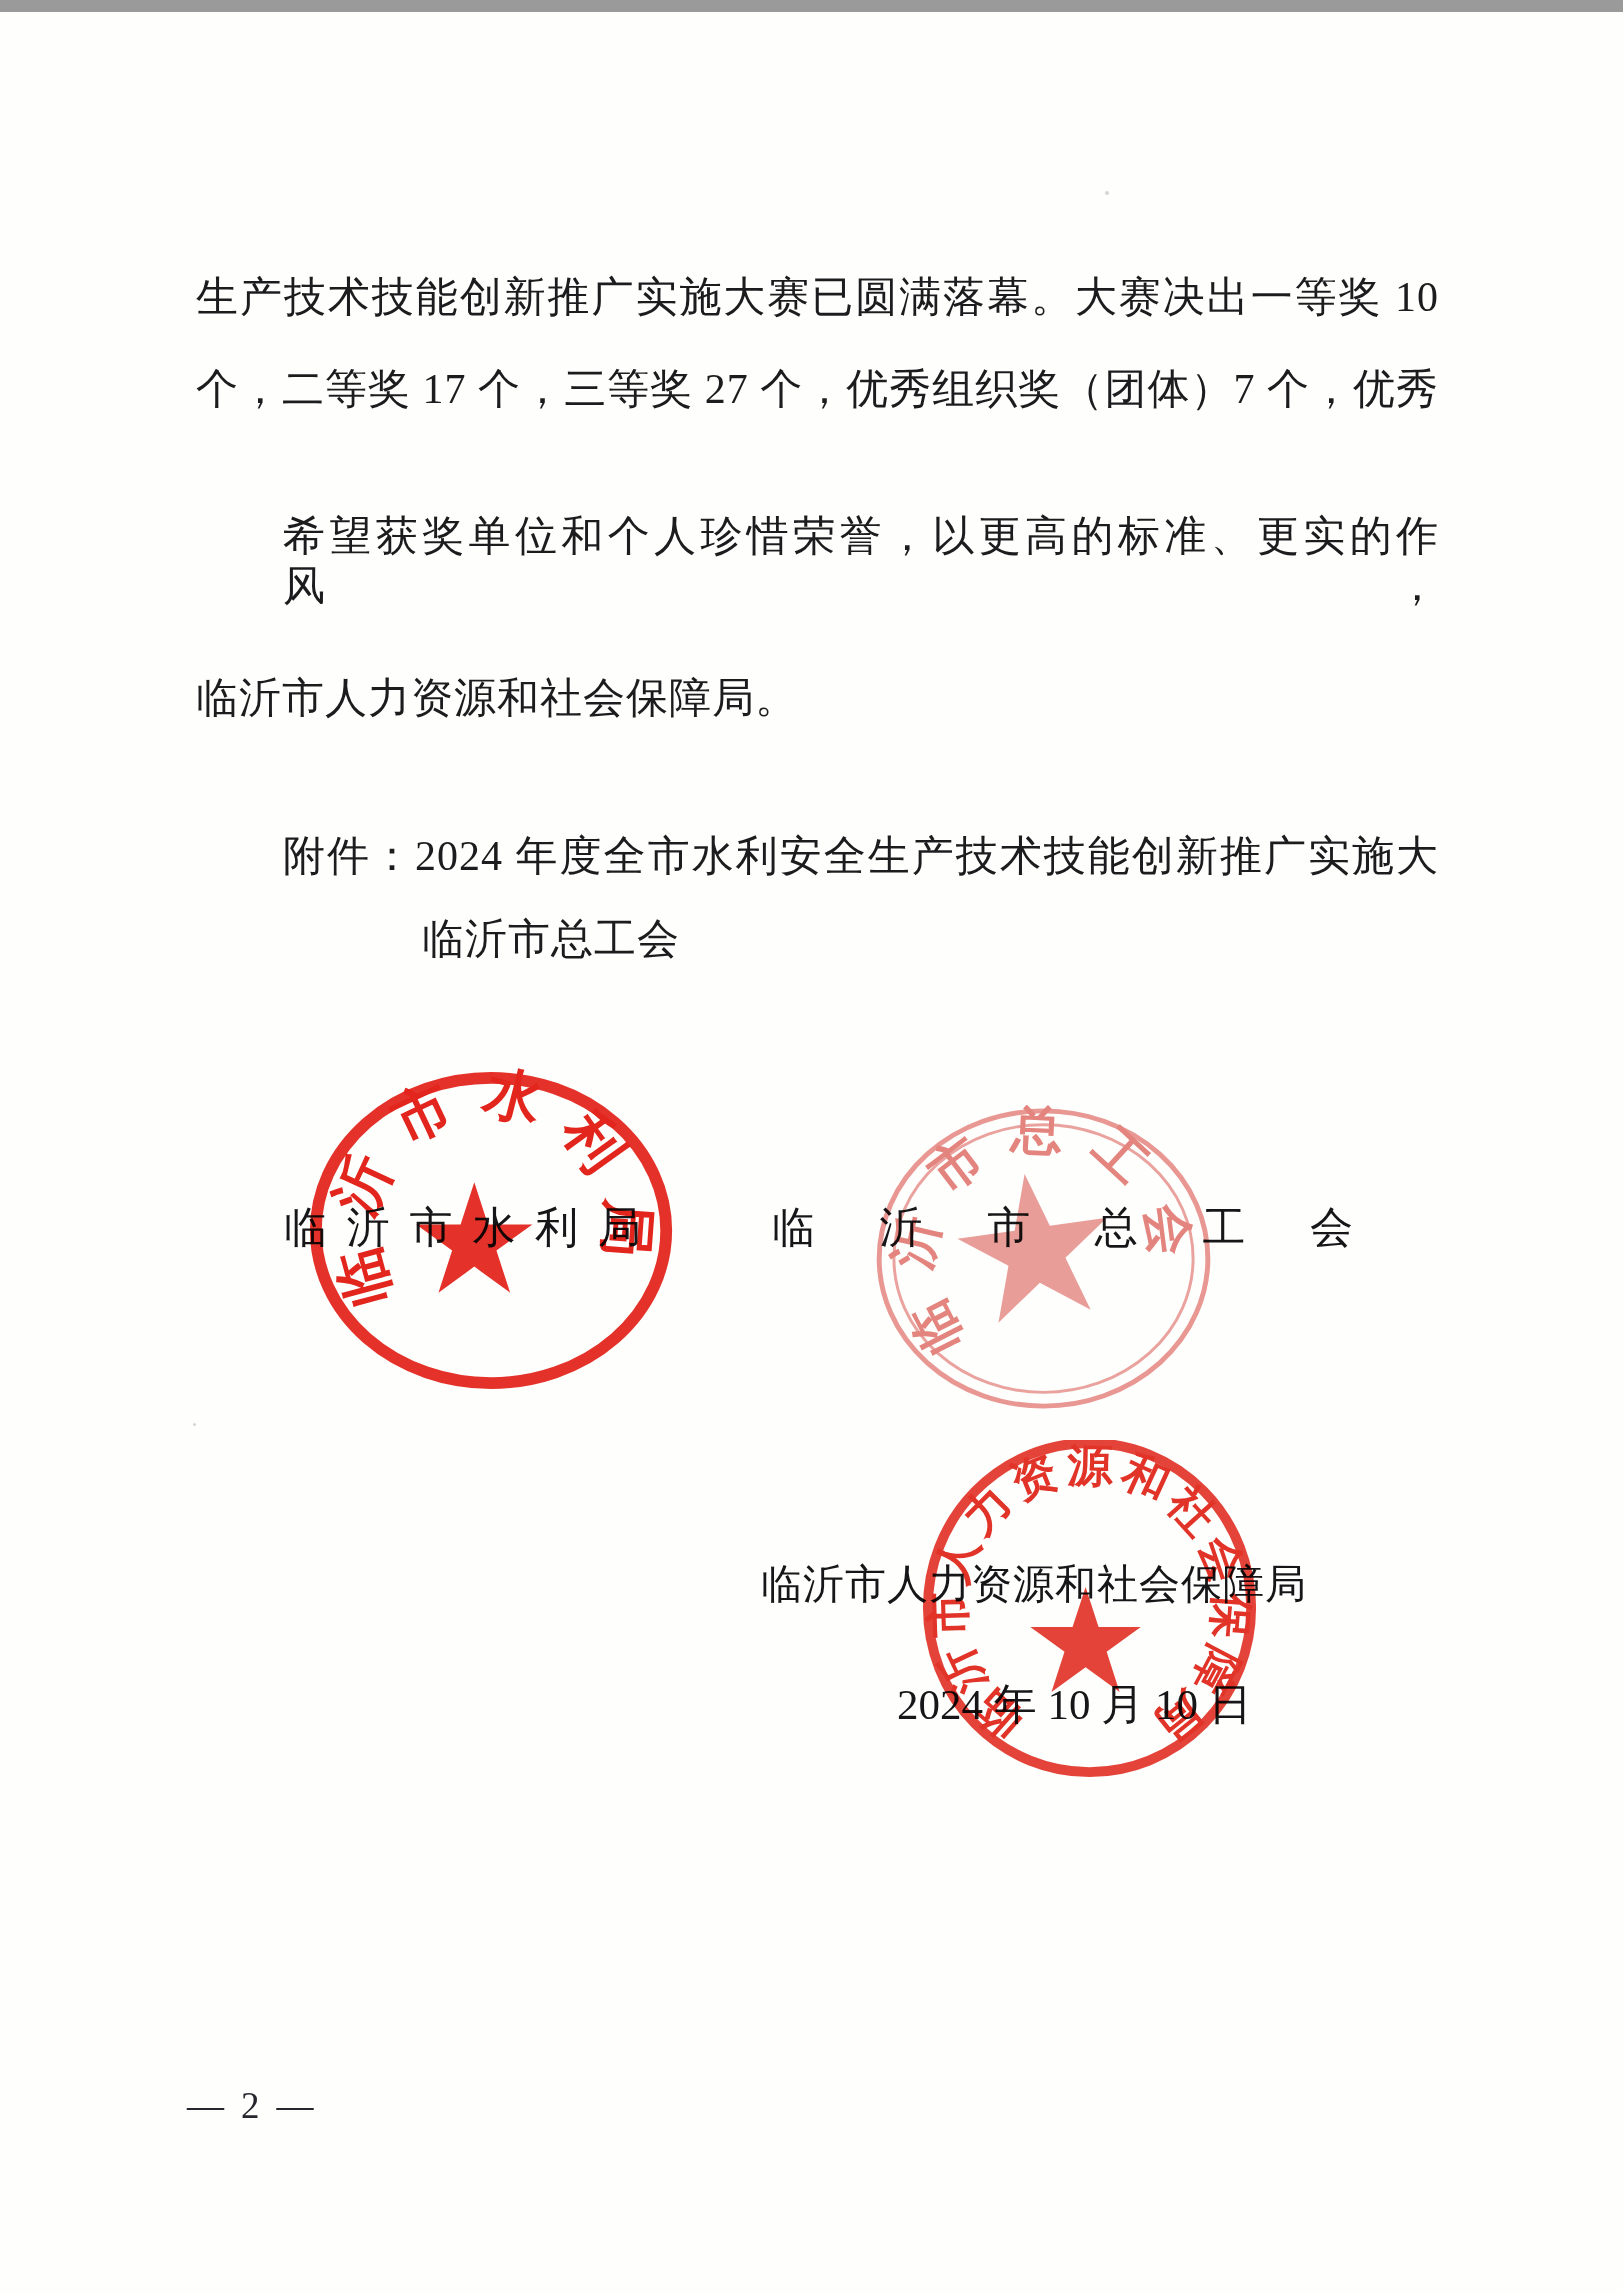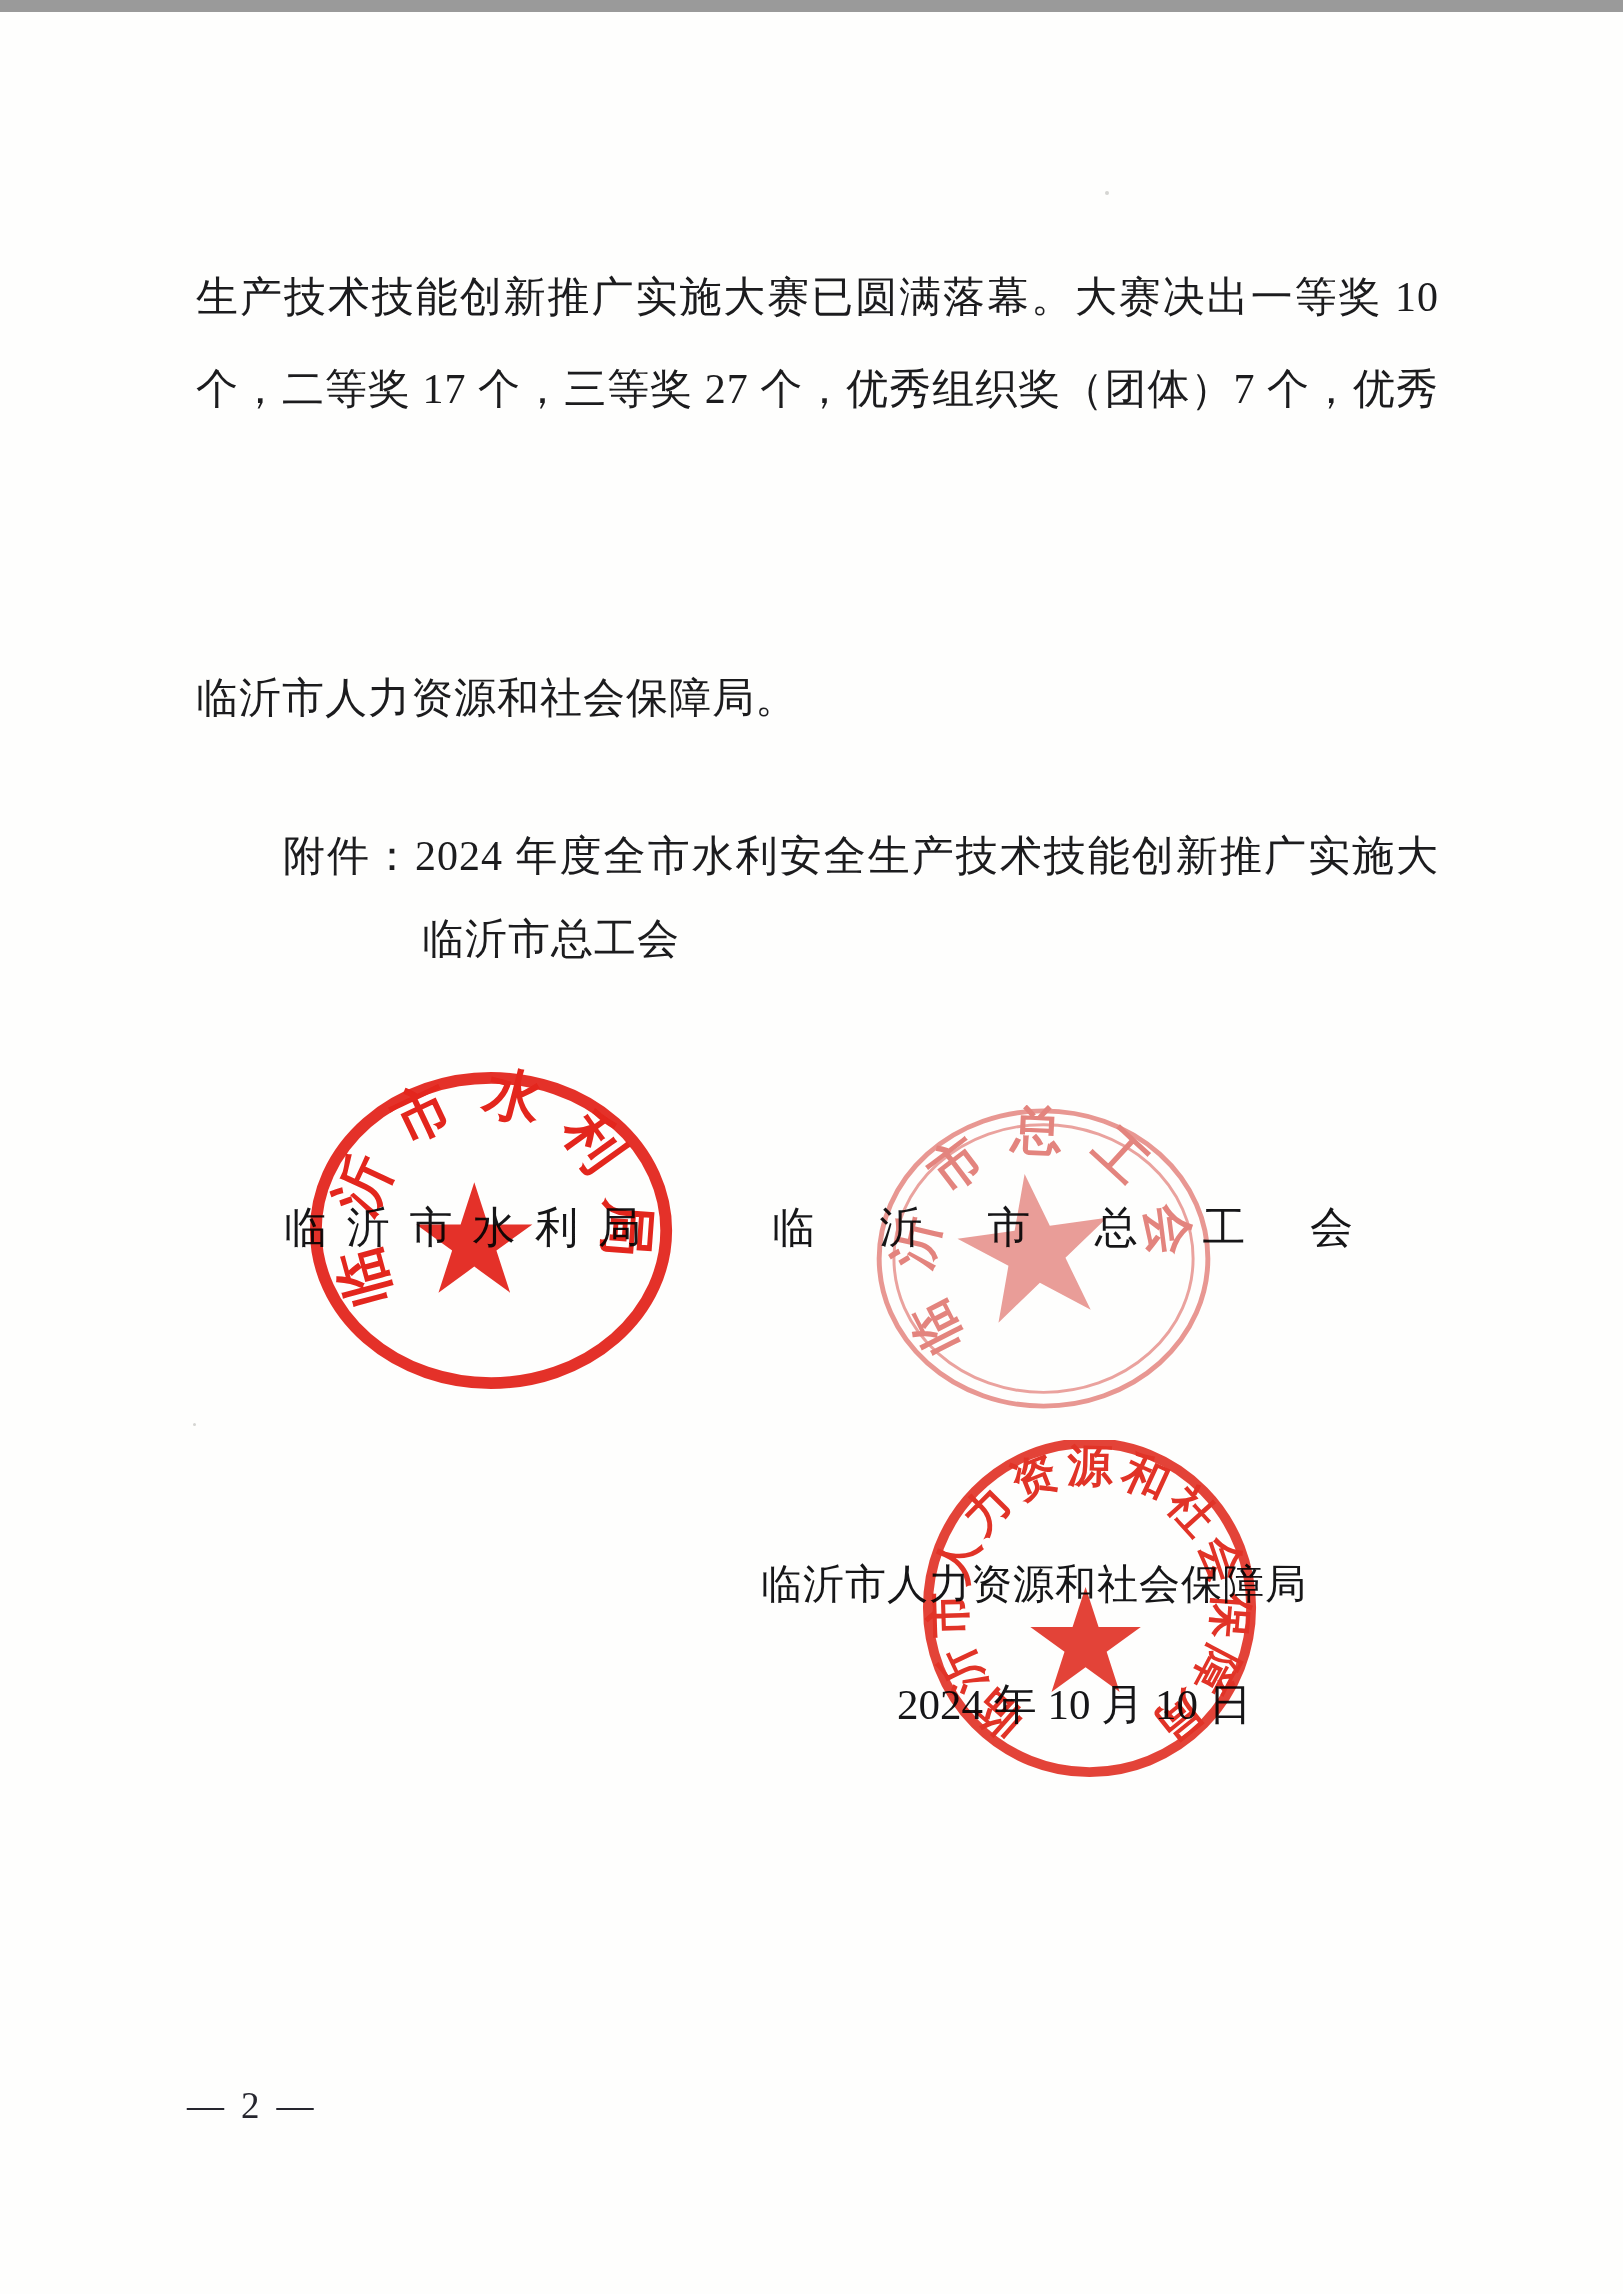--- a/index.html
+++ b/index.html
@@ -84,20 +84,21 @@
   }
 </style>
 </head>
 <body>
 
 <div class="page">
 
   <div class="bodyline just" style="top:260px">生产技术技能创新推广实施大赛已圆满落幕。大赛决出一等奖 10</div>
   <div class="bodyline just" style="top:352px">个，二等奖 17 个，三等奖 27 个，优秀组织奖（团体）7 个，优秀</div>
 
+  <div class="bodyline just indent2" style="top:499px">希望获奖单位和个人珍惜荣誉，以更高的标准、更实的作风，</div>
   <div class="bodyline" style="top:661px">临沂市人力资源和社会保障局。</div>
 
   <div class="bodyline just indent2" style="top:819px">附件：2024 年度全市水利安全生产技术技能创新推广实施大</div>
   <div class="bodyline indent-attach2" style="top:902px">临沂市总工会</div>
 
   <div class="sig" style="left:284px;top:1190px;width:357px">临沂市水利局</div>
   <div class="sig" style="left:772px;top:1190px;width:581px">临沂市总工会</div>
   <div class="sig sig-org3" style="left:761px;top:1547px;width:545px">临沂市人力资源和社会保障局</div>
   <div class="sig-date" style="left:897px;top:1667px">2024 年 10 月 10 日</div>
 

